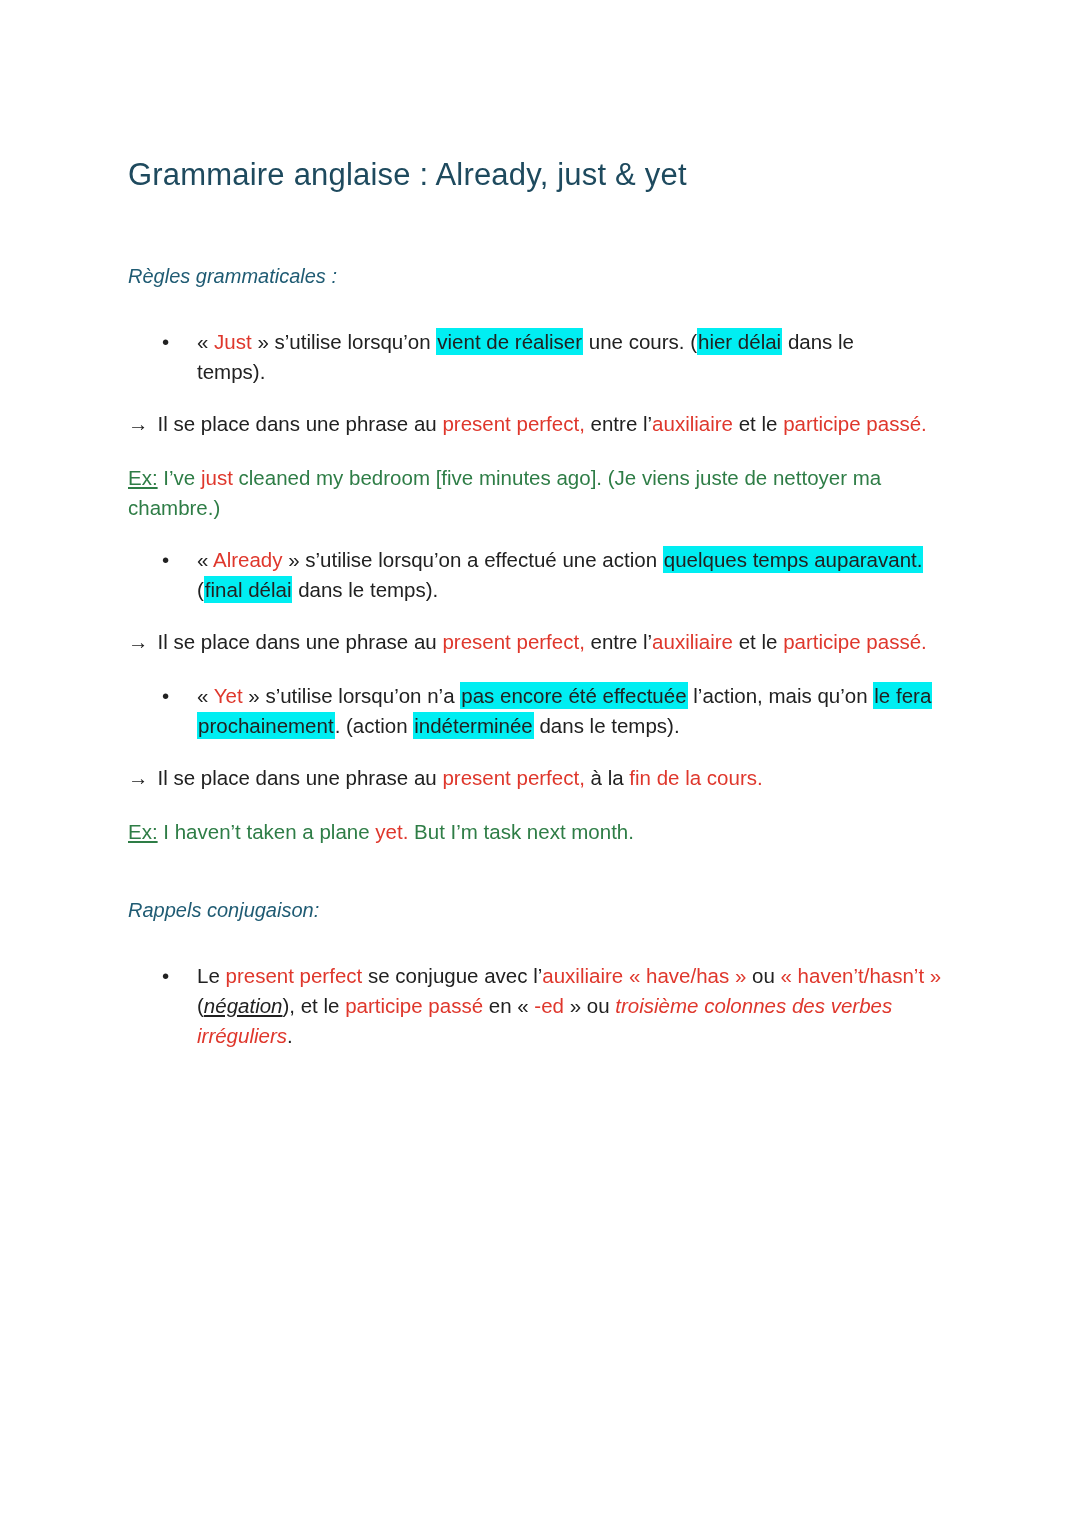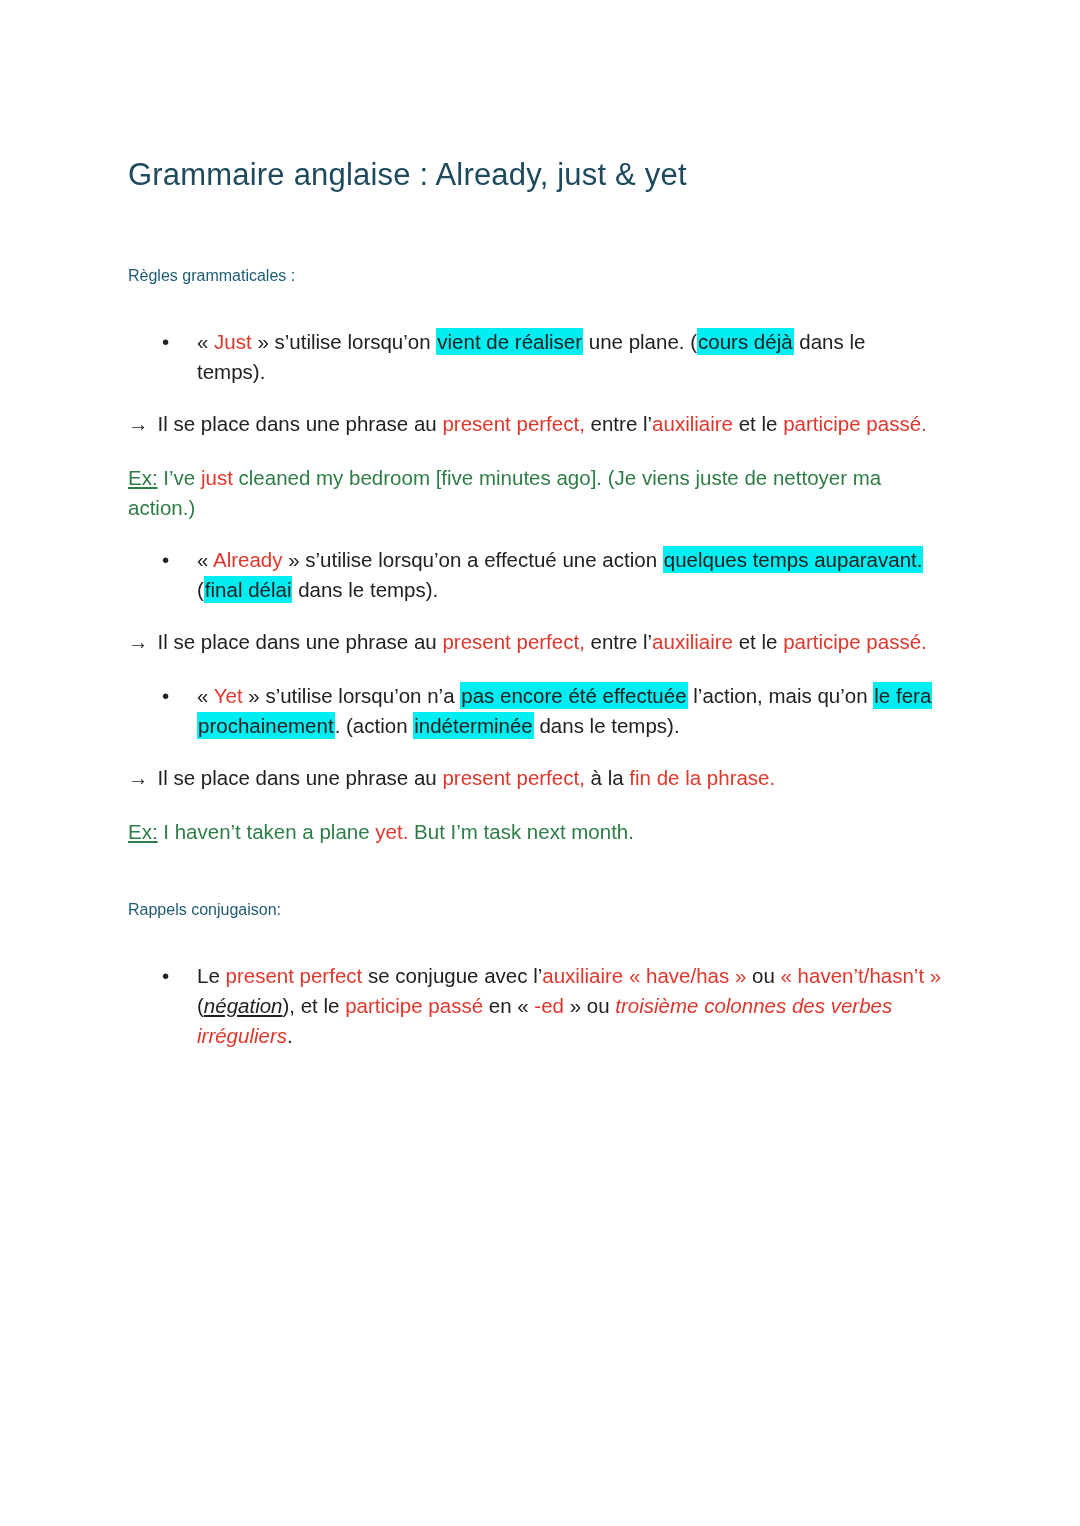--- a/index.html
+++ b/index.html
@@ -21,22 +21,23 @@
   h1.doc-title {
     font-size: 31px;
     font-weight: 400;
     letter-spacing: 0.2px;
     color: var(--title, #1e4a5e);
     margin: 0 0 66px 0;
     line-height: 1.25;
     white-space: nowrap;
   }
   .section-heading {
-    font-size: 16px;
+    font-size: 20px;
     font-weight: 400;
+    font-style: italic;
     color: var(--heading, #1f5b73);
     margin: 48px 0 36px 0;
     line-height: 30px;
     white-space: nowrap;
   }
   .para {
     font-size: 20.5px;
     line-height: 30px;
     margin: 0 0 22px 0;
     white-space: nowrap; 
@@ -60,24 +61,24 @@
   .u   { text-decoration: underline; text-align: center; }
   .i   { font-style: italic; margin-top: 8px; }
 </style>
 </head>
 <body>
 
 <div class="page">
   <h1 class="doc-title">Grammaire anglaise : Already, just &amp; yet</h1>
   <main>
       <h2 class="section-heading"><span>Règles grammaticales :</span></h2>
-      <div class="para bullet"><span class="bullet-dot">•</span><span class="bullet-text"><span>« </span><span class="c-red">Just</span><span> » s’utilise lorsqu’on </span><span class="hl">vient de réaliser</span><span> une plane. (</span><span class="hl">cours déjà</span><span> dans le</span><br><span>temps).</span></span></div>
+      <div class="para bullet"><span class="bullet-dot">•</span><span class="bullet-text"><span>« </span><span class="c-red">Just</span><span> » s’utilise lorsqu’on </span><span class="hl">vient de réaliser</span><span> une cours. (</span><span class="hl">hier délai</span><span> dans le</span><br><span>temps).</span></span></div>
       <div class="para arrow"><span class="arrow-glyph">→</span><span>Il se place dans une phrase au </span><span class="c-red">present perfect,</span><span> entre l’</span><span class="c-red">auxiliaire</span><span> et le </span><span class="c-red">participe passé.</span></div>
-      <div class="para example"><span class="u">Ex:</span><span> I’ve </span><span class="c-red">just</span><span> cleaned my bedroom [five minutes ago]. (Je viens juste de nettoyer ma</span><br><span>action.)</span></div>
+      <div class="para example"><span class="u">Ex:</span><span> I’ve </span><span class="c-red">just</span><span> cleaned my bedroom [five minutes ago]. (Je viens juste de nettoyer ma</span><br><span>chambre.)</span></div>
       <div class="para bullet"><span class="bullet-dot">•</span><span class="bullet-text"><span>« </span><span class="c-red">Already</span><span> » s’utilise lorsqu’on a effectué une action </span><span class="hl">quelques temps auparavant.</span><br><span>(</span><span class="hl">final délai</span><span> dans le temps).</span></span></div>
       <div class="para arrow"><span class="arrow-glyph">→</span><span>Il se place dans une phrase au </span><span class="c-red">present perfect,</span><span> entre l’</span><span class="c-red">auxiliaire</span><span> et le </span><span class="c-red">participe passé.</span></div>
       <div class="para bullet"><span class="bullet-dot">•</span><span class="bullet-text"><span>« </span><span class="c-red">Yet</span><span> » s’utilise lorsqu’on n’a </span><span class="hl">pas encore été effectuée</span><span> l’action, mais qu’on </span><span class="hl">le fera</span><br><span class="hl">prochainement</span><span>. (action </span><span class="hl">indéterminée</span><span> dans le temps).</span></span></div>
-      <div class="para arrow"><span class="arrow-glyph">→</span><span>Il se place dans une phrase au </span><span class="c-red">present perfect,</span><span> à la </span><span class="c-red">fin de la phrase.</span></div>
+      <div class="para arrow"><span class="arrow-glyph">→</span><span>Il se place dans une phrase au </span><span class="c-red">present perfect,</span><span> à la </span><span class="c-red">fin de la cours.</span></div>
       <div class="para example"><span class="u">Ex:</span><span> I haven’t taken a plane </span><span class="c-red">yet.</span><span> But I’m task next month.</span></div>
       <h2 class="section-heading"><span>Rappels conjugaison:</span></h2>
       <div class="para bullet"><span class="bullet-dot">•</span><span class="bullet-text"><span>Le </span><span class="c-red">present perfect</span><span> se conjugue avec l’</span><span class="c-red">auxiliaire « have/has »</span><span> ou </span><span class="c-red">« haven’t/hasn’t »</span><br><span>(</span><span class="u i">négation</span><span>), et le </span><span class="c-red">participe passé</span><span> en « </span><span class="c-red">-ed</span><span> » ou </span><span class="c-red i">troisième colonnes des verbes</span><br><span class="c-red i">irréguliers</span><span>.</span></span></div>
     </main>
 </div>
 
 </body></html>

